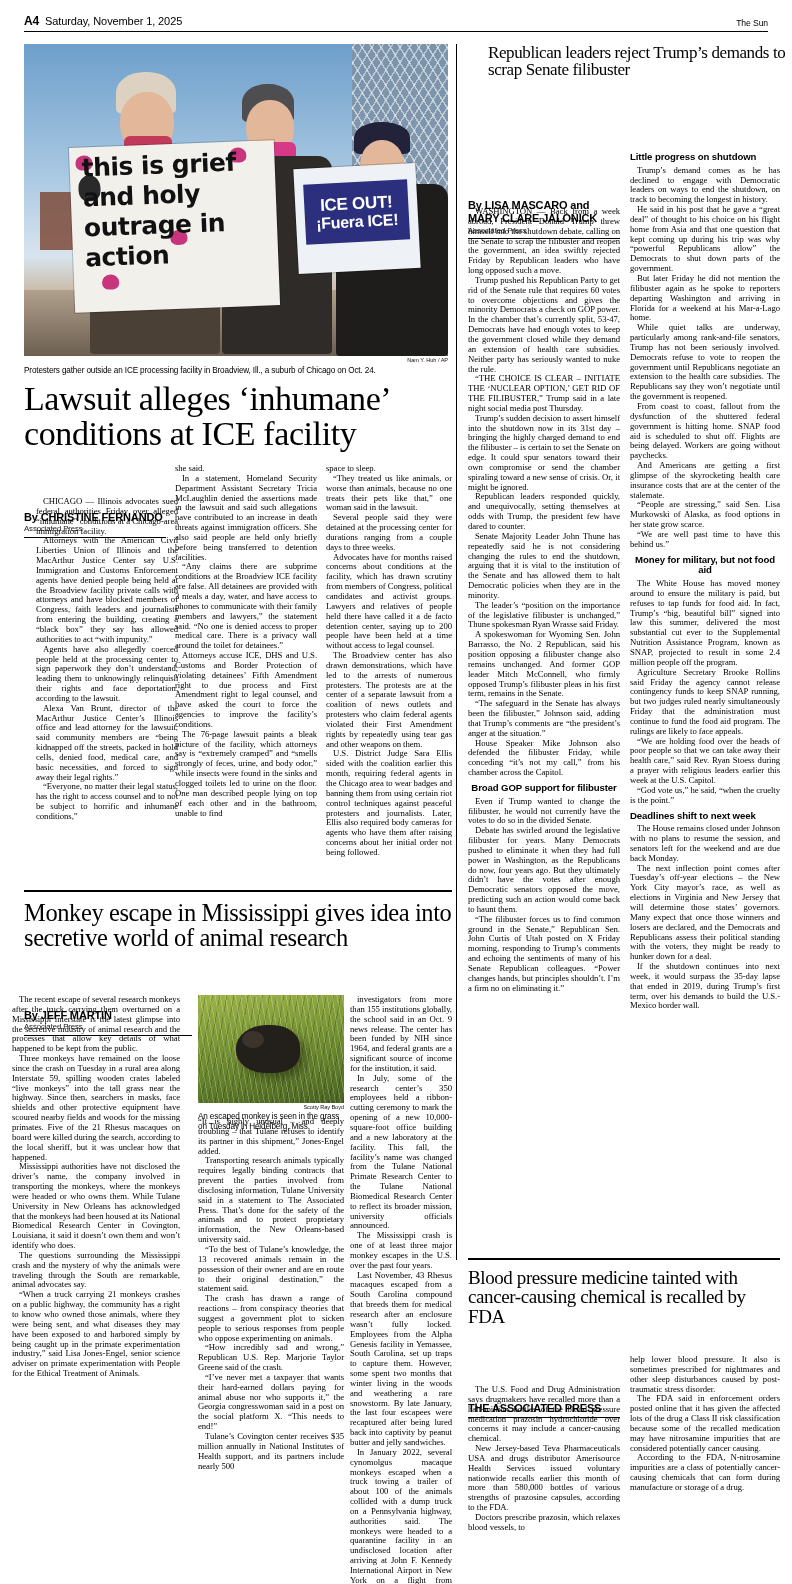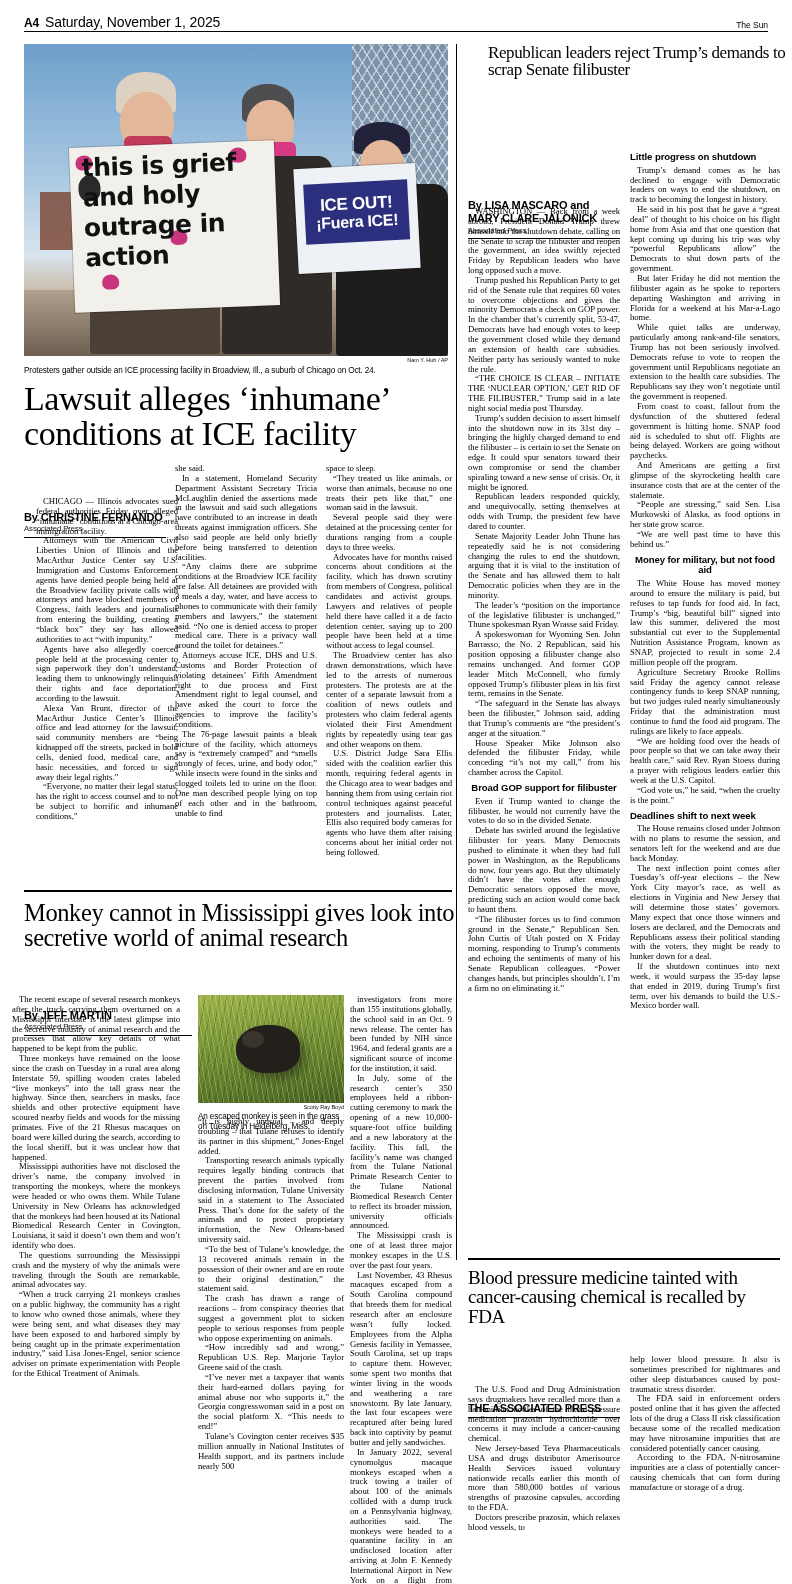--- a/index.html
+++ b/index.html
@@ -33,21 +33,21 @@
   }
   .masthead-left { display: flex; align-items: baseline; gap: 6px; }
   .folio {
     font-family: "Liberation Sans", sans-serif;
     font-weight: bold;
     font-size: 12px;
     letter-spacing: -0.2px;
   }
   .folio-date {
     font-family: "Liberation Sans", sans-serif;
-    font-size: 14px;
+    font-size: 11px;
     letter-spacing: -0.1px;
   }
   .masthead-right {
     font-family: "Liberation Sans", sans-serif;
     font-size: 8.6px;
     letter-spacing: -0.1px;
   }
   .masthead-rule {
     position: absolute;
     left: 24px; top: 31px;
@@ -328,21 +328,21 @@
     <p style="text-indent:0">space to sleep.</p>
     <p>“They treated us like animals, or worse than animals, because no one treats their pets like that,” one woman said in the lawsuit.</p>
     <p>Several people said they were detained at the processing center for durations ranging from a couple days to three weeks.</p>
     <p>Advocates have for months raised concerns about conditions at the facility, which has drawn scrutiny from members of Congress, political candidates and activist groups. Lawyers and relatives of people held there have called it a de facto detention center, saying up to 200 people have been held at a time without access to legal counsel.</p>
     <p>The Broadview center has also drawn demonstrations, which have led to the arrests of numerous protesters. The protests are at the center of a separate lawsuit from a coalition of news outlets and protesters who claim federal agents violated their First Amendment rights by repeatedly using tear gas and other weapons on them.</p>
     <p>U.S. District Judge Sara Ellis sided with the coalition earlier this month, requiring federal agents in the Chicago area to wear badges and banning them from using certain riot control techniques against peaceful protesters and journalists. Later, Ellis also required body cameras for agents who have them after raising concerns about her initial order not being followed.</p>
   </div>
 
   <div class="sep-ice"></div>
 
-  <h1 class="mk-head headline">Monkey cannot in Mississippi gives look into secretive world of animal research</h1>
+  <h1 class="mk-head headline">Monkey escape in Mississippi gives idea into secretive world of animal research</h1>
   <div class="mk-byline">
     <div class="byline">By JEFF MARTIN</div>
     <div class="byline-org">Associated Press</div>
     <div class="byline-rule"></div>
   </div>
 
   <div class="mk-photo">
     <div class="mk-grass"></div>
     <div class="mk-animal"></div>
   </div>

